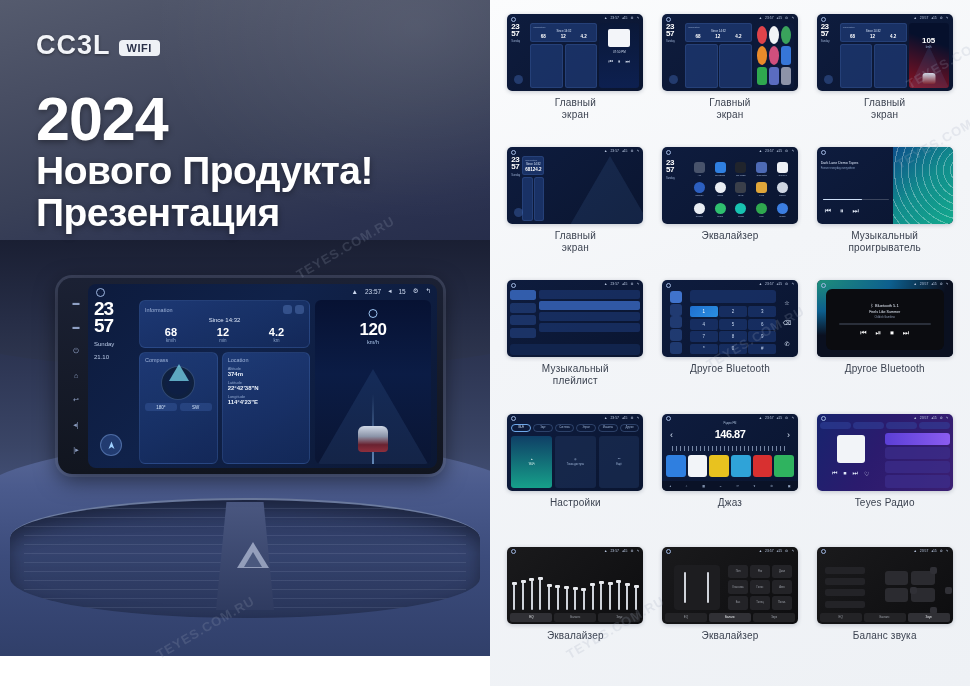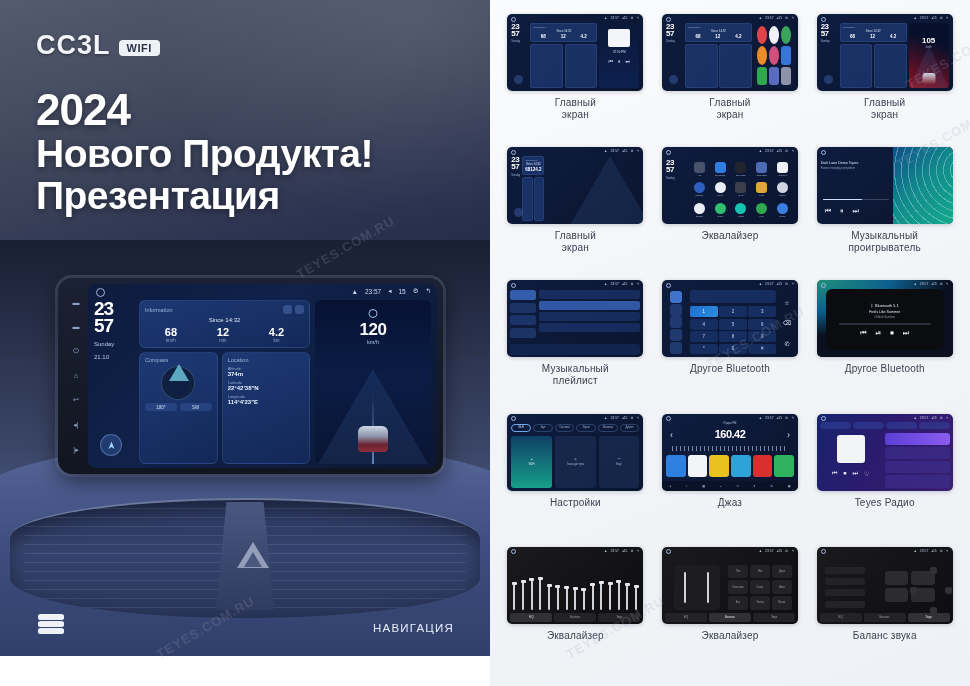--- a/index.html
+++ b/index.html
@@ -34,21 +34,21 @@
     color:#f2f4f8; font-size:27px; font-weight:bold; letter-spacing:1px;
     text-shadow:0 1px 3px rgba(0,0,0,.45);
   }
   .wifi-badge{
     background:#eef1f6; color:#2a3149; font-size:11px; font-weight:bold;
     padding:2px 8px; border-radius:4px; letter-spacing:.5px; margin-top:4px;
   }
 
   .hero-title{ position:absolute; left:36px; top:88px; z-index:6; }
   .hero-year{
-    color:#ffffff; font-size:44px; font-weight:bold; line-height:1.02;
+    color:#ffffff; font-size:61px; font-weight:bold; line-height:1.02;
     letter-spacing:-1px; text-shadow:0 2px 6px rgba(0,0,0,.4);
   }
   .hero-line{
     color:#ffffff; font-size:39px; font-weight:bold; line-height:1.08;
     letter-spacing:-.5px; text-shadow:0 2px 6px rgba(0,0,0,.4);
   }
 
   
   .dash-wrap{ position:absolute; left:0; top:250px; width:490px; height:436px; }
   .dash-bg2{
@@ -503,28 +503,20 @@
               <div class="speed-ico"></div>
               <div class="speed-v">120</div>
               <div class="speed-u">km/h</div>
               <div class="car-ico"></div>
             </div>
           </div>
         </div>
       </div>
     </div>
 
-    <div class="hero-bottom">
-      <div class="stack-ico">
-        <i style="top:0"></i>
-          <i style="top:7px"></i>
-          <i style="top:14px"></i>
-      </div>
-      <div class="nav-label">НАВИГАЦИЯ</div>
-    </div>
   </div>
 
   <div class="gridpanel">
     <div class="grid">
 
       <div class="cell">
         <div class="thumb">
           <div class="t-home"></div>
           <div class="t-status">
               <span>▲</span>
@@ -980,21 +972,21 @@
           <div class="t-home"></div>
           <div class="t-status">
               <span>▲</span>
               <span>23:57</span>
               <span>◂15</span>
               <span>⚙</span>
               <span>↰</span>
             </div>
           <div class="rd-band">Радио FM</div>
           <div class="rd-arrow l">‹</div>
-          <div class="rd-freq">160.42</div>
+          <div class="rd-freq">146.87</div>
           <div class="rd-arrow r">›</div>
           <div class="rd-scale"></div>
           <div class="rd-presets">
             <i style="background:#2f7fe0"></i>
               <i style="background:#f2f4f8"></i>
               <i style="background:#e8c21f"></i>
             <i style="background:#2fa3d8"></i>
               <i style="background:#d83030"></i>
               <i style="background:#2fb35f"></i>
           </div>

